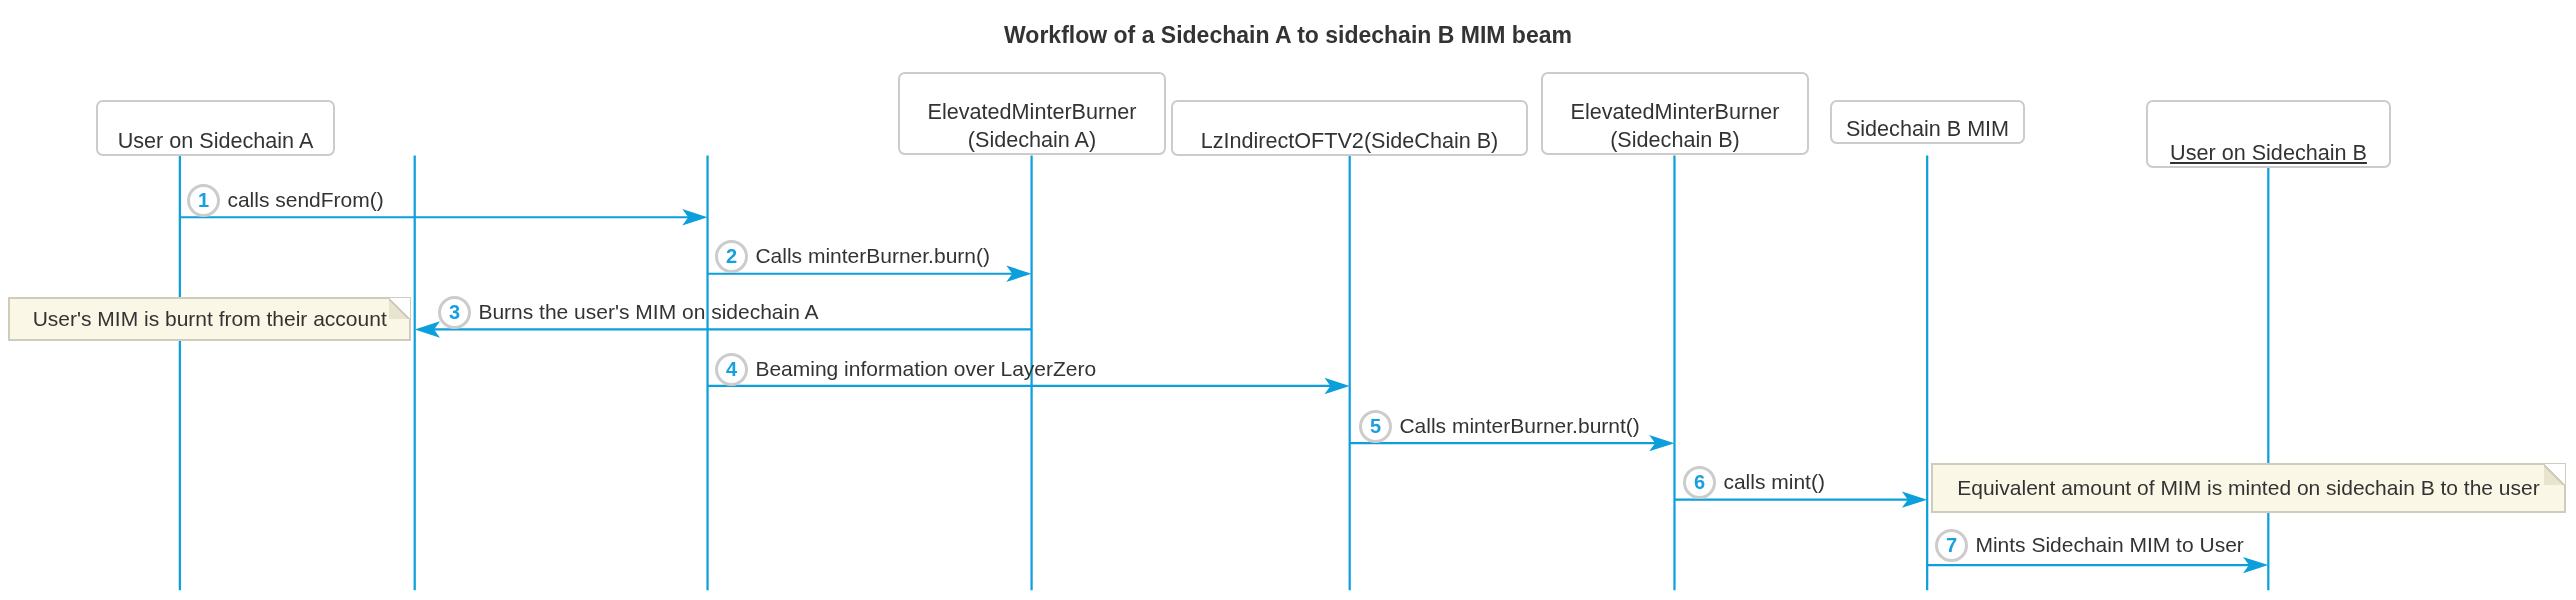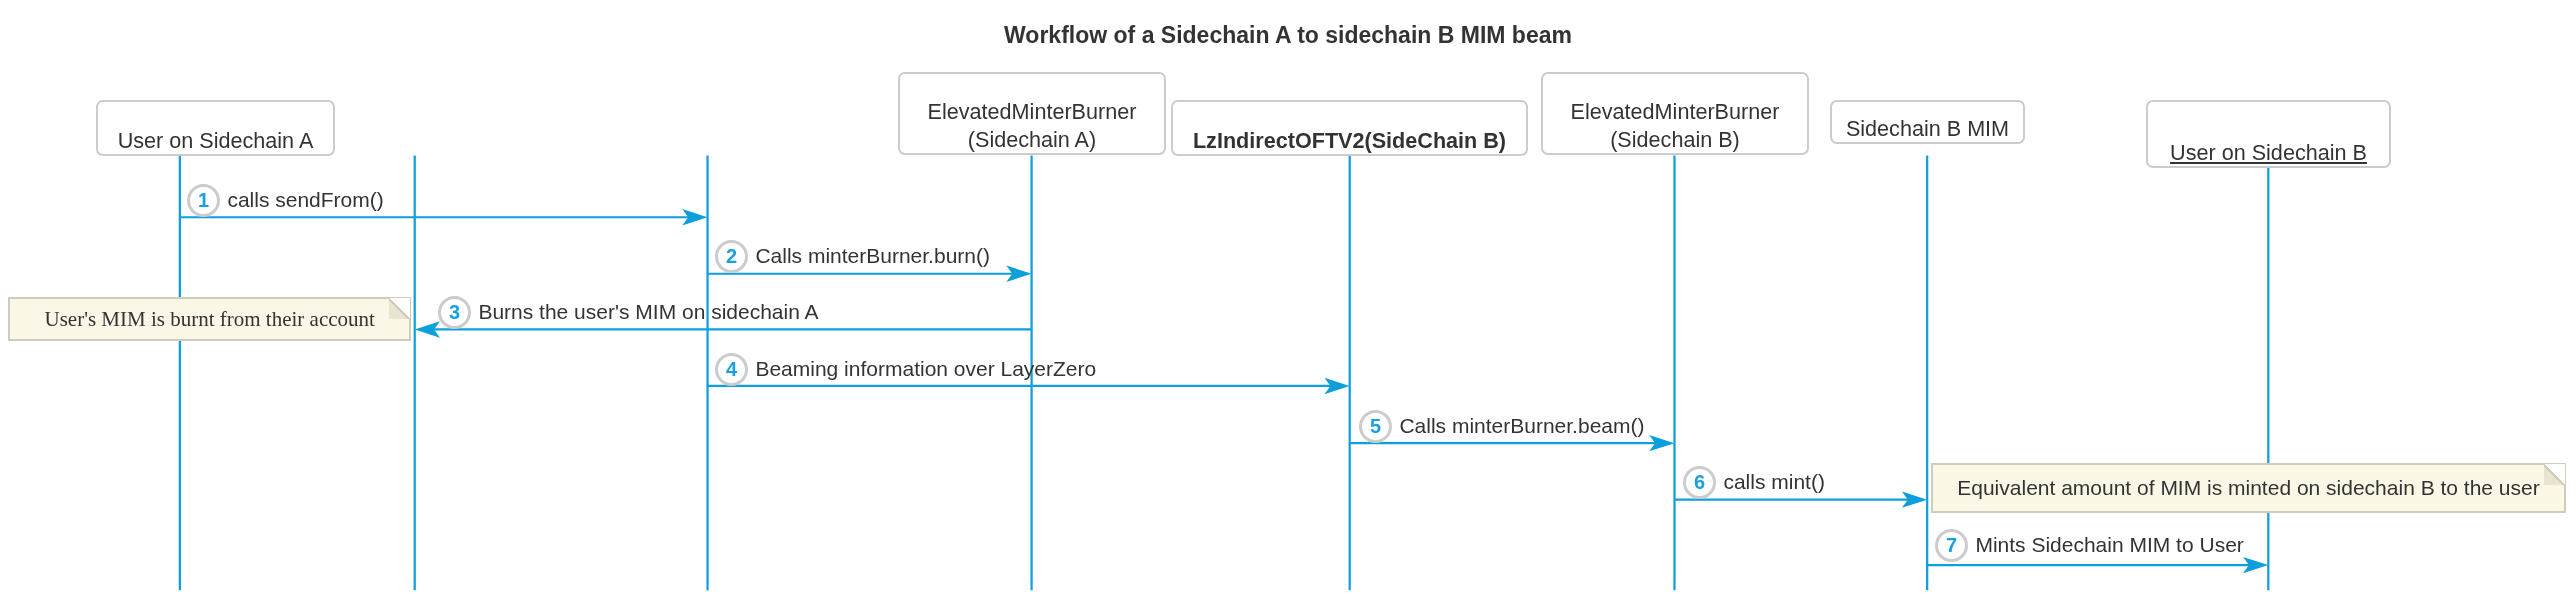--- a/index.html
+++ b/index.html
@@ -92,21 +92,21 @@
     <line class="msgline" x1="2253" y1="672" x2="2585" y2="672"></line>
     <polygon class="arrowhead" points="2593,672 2559,661 2567,672 2559,683"></polygon>
 
     <line class="msgline" x1="2593" y1="760" x2="3044" y2="760"></line>
     <polygon class="arrowhead" points="3052,760 3018,749 3026,760 3018,771"></polygon>
   </svg>
 
   <div class="actor" style="left:60px;  top:100px; width:239px; height:56px;margin-left:36px;"><span>User on Sidechain A</span></div>
   <div class="actor" style="left:898px;top:72px;  width:268px; height:83px;"><span>ElevatedMinterBurner
 (Sidechain A)</span></div>
-  <div class="actor" style="left:1171px;top:100px; width:357px; height:56px;font-weight:bold;"><span>LzIndirectOFTV2(SideChain B)</span></div>
+  <div class="actor" style="left:1171px;top:100px; width:357px; height:56px;"><span>LzIndirectOFTV2(SideChain B)</span></div>
   <div class="actor" style="left:1541px;top:72px;  width:268px; height:83px;"><span>ElevatedMinterBurner
 (Sidechain B)</span></div>
   <div class="actor" style="left:1830px;top:100px; width:195px; height:44px;"><span>Sidechain B MIM</span></div>
   <div class="actor" style="left:2146px;top:100px; width:245px; height:68px;text-decoration:underline;"><span>User on Sidechain B</span></div>
 
   <div class="msg" style="left:187px; top:183px;">
     <span class="badge">1</span>
     <span>calls sendFrom()</span>
   </div>
   <div class="msg" style="left:715px; top:239px;">
@@ -116,32 +116,32 @@
   <div class="msg" style="left:438px; top:295px;">
     <span class="badge">3</span>
     <span>Burns the user's MIM on sidechain A</span>
   </div>
   <div class="msg" style="left:715px; top:352px;">
     <span class="badge">4</span>
     <span>Beaming information over LayerZero</span>
   </div>
   <div class="msg" style="left:1359px;top:409px;">
     <span class="badge">5</span>
-    <span>Calls minterBurner.beam()</span>
+    <span>Calls minterBurner.burnt()</span>
   </div>
   <div class="msg" style="left:1683px;top:465px;">
     <span class="badge">6</span>
     <span>calls mint()</span>
   </div>
   <div class="msg" style="left:1935px;top:528px;">
     <span class="badge">7</span>
     <span>Mints Sidechain MIM to User</span>
   </div>
 
-  <div class="note" style="left:8.2px;  top:297px; width:403px; height:44px;font-family:Liberation Serif, serif;">
+  <div class="note" style="left:8.2px;  top:297px; width:403px; height:44px;">
     <span class="fold"></span>
     <span>User's MIM is burnt from their account</span>
   </div>
   <div class="note" style="left:1931px;top:463px; width:635px; height:50px;">
     <span class="fold"></span>
     <span>Equivalent amount of MIM is minted on sidechain B to the user</span>
   </div>
 
 </div>
 

